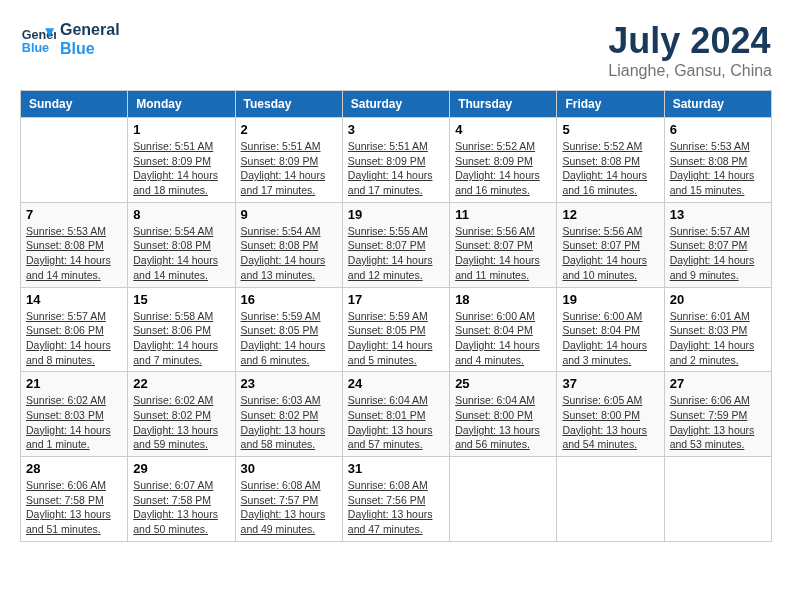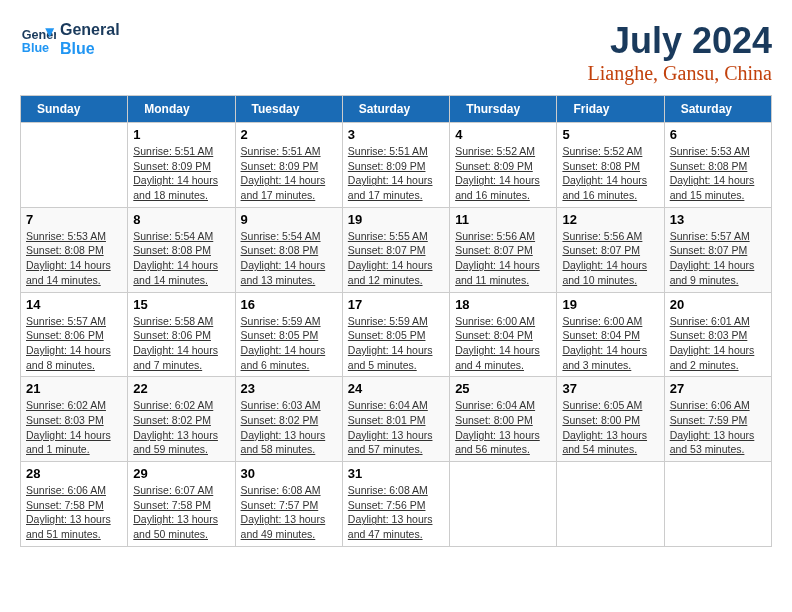--- a/index.html
+++ b/index.html
@@ -19,41 +19,40 @@
     .logo {
       display: flex;
       align-items: center;
       gap: 4px;
     }
     .logo-icon {
       width: 36px;
       height: 36px;
     }
     .title-block {
-      text-align: right;
+      text-align: left;
     }
     .month-title {
       font-size: 36px;
       font-weight: bold;
       color: #1a3a5c;
     }
     .subtitle {
-      font-size: 20px;
-      color: #c2410c;
-      font-family: Liberation Serif, serif;
+      font-size: 16px;
+      color: #737373;
     }
     table {
       width: 100%;
       border-collapse: collapse;
       font-size: 11px;
     }
     thead th {
       background: #1a6bb5;
       color: #fff;
-      padding: 6px 16px;
+      padding: 6px 8px;
       font-size: 12px;
       font-weight: bold;
       border: 1px solid #ccc;
       text-align: left;
     }
     td {
       border: 1px solid #ccc;
       vertical-align: top;
       padding: 4px 5px;
       min-height: 80px;

